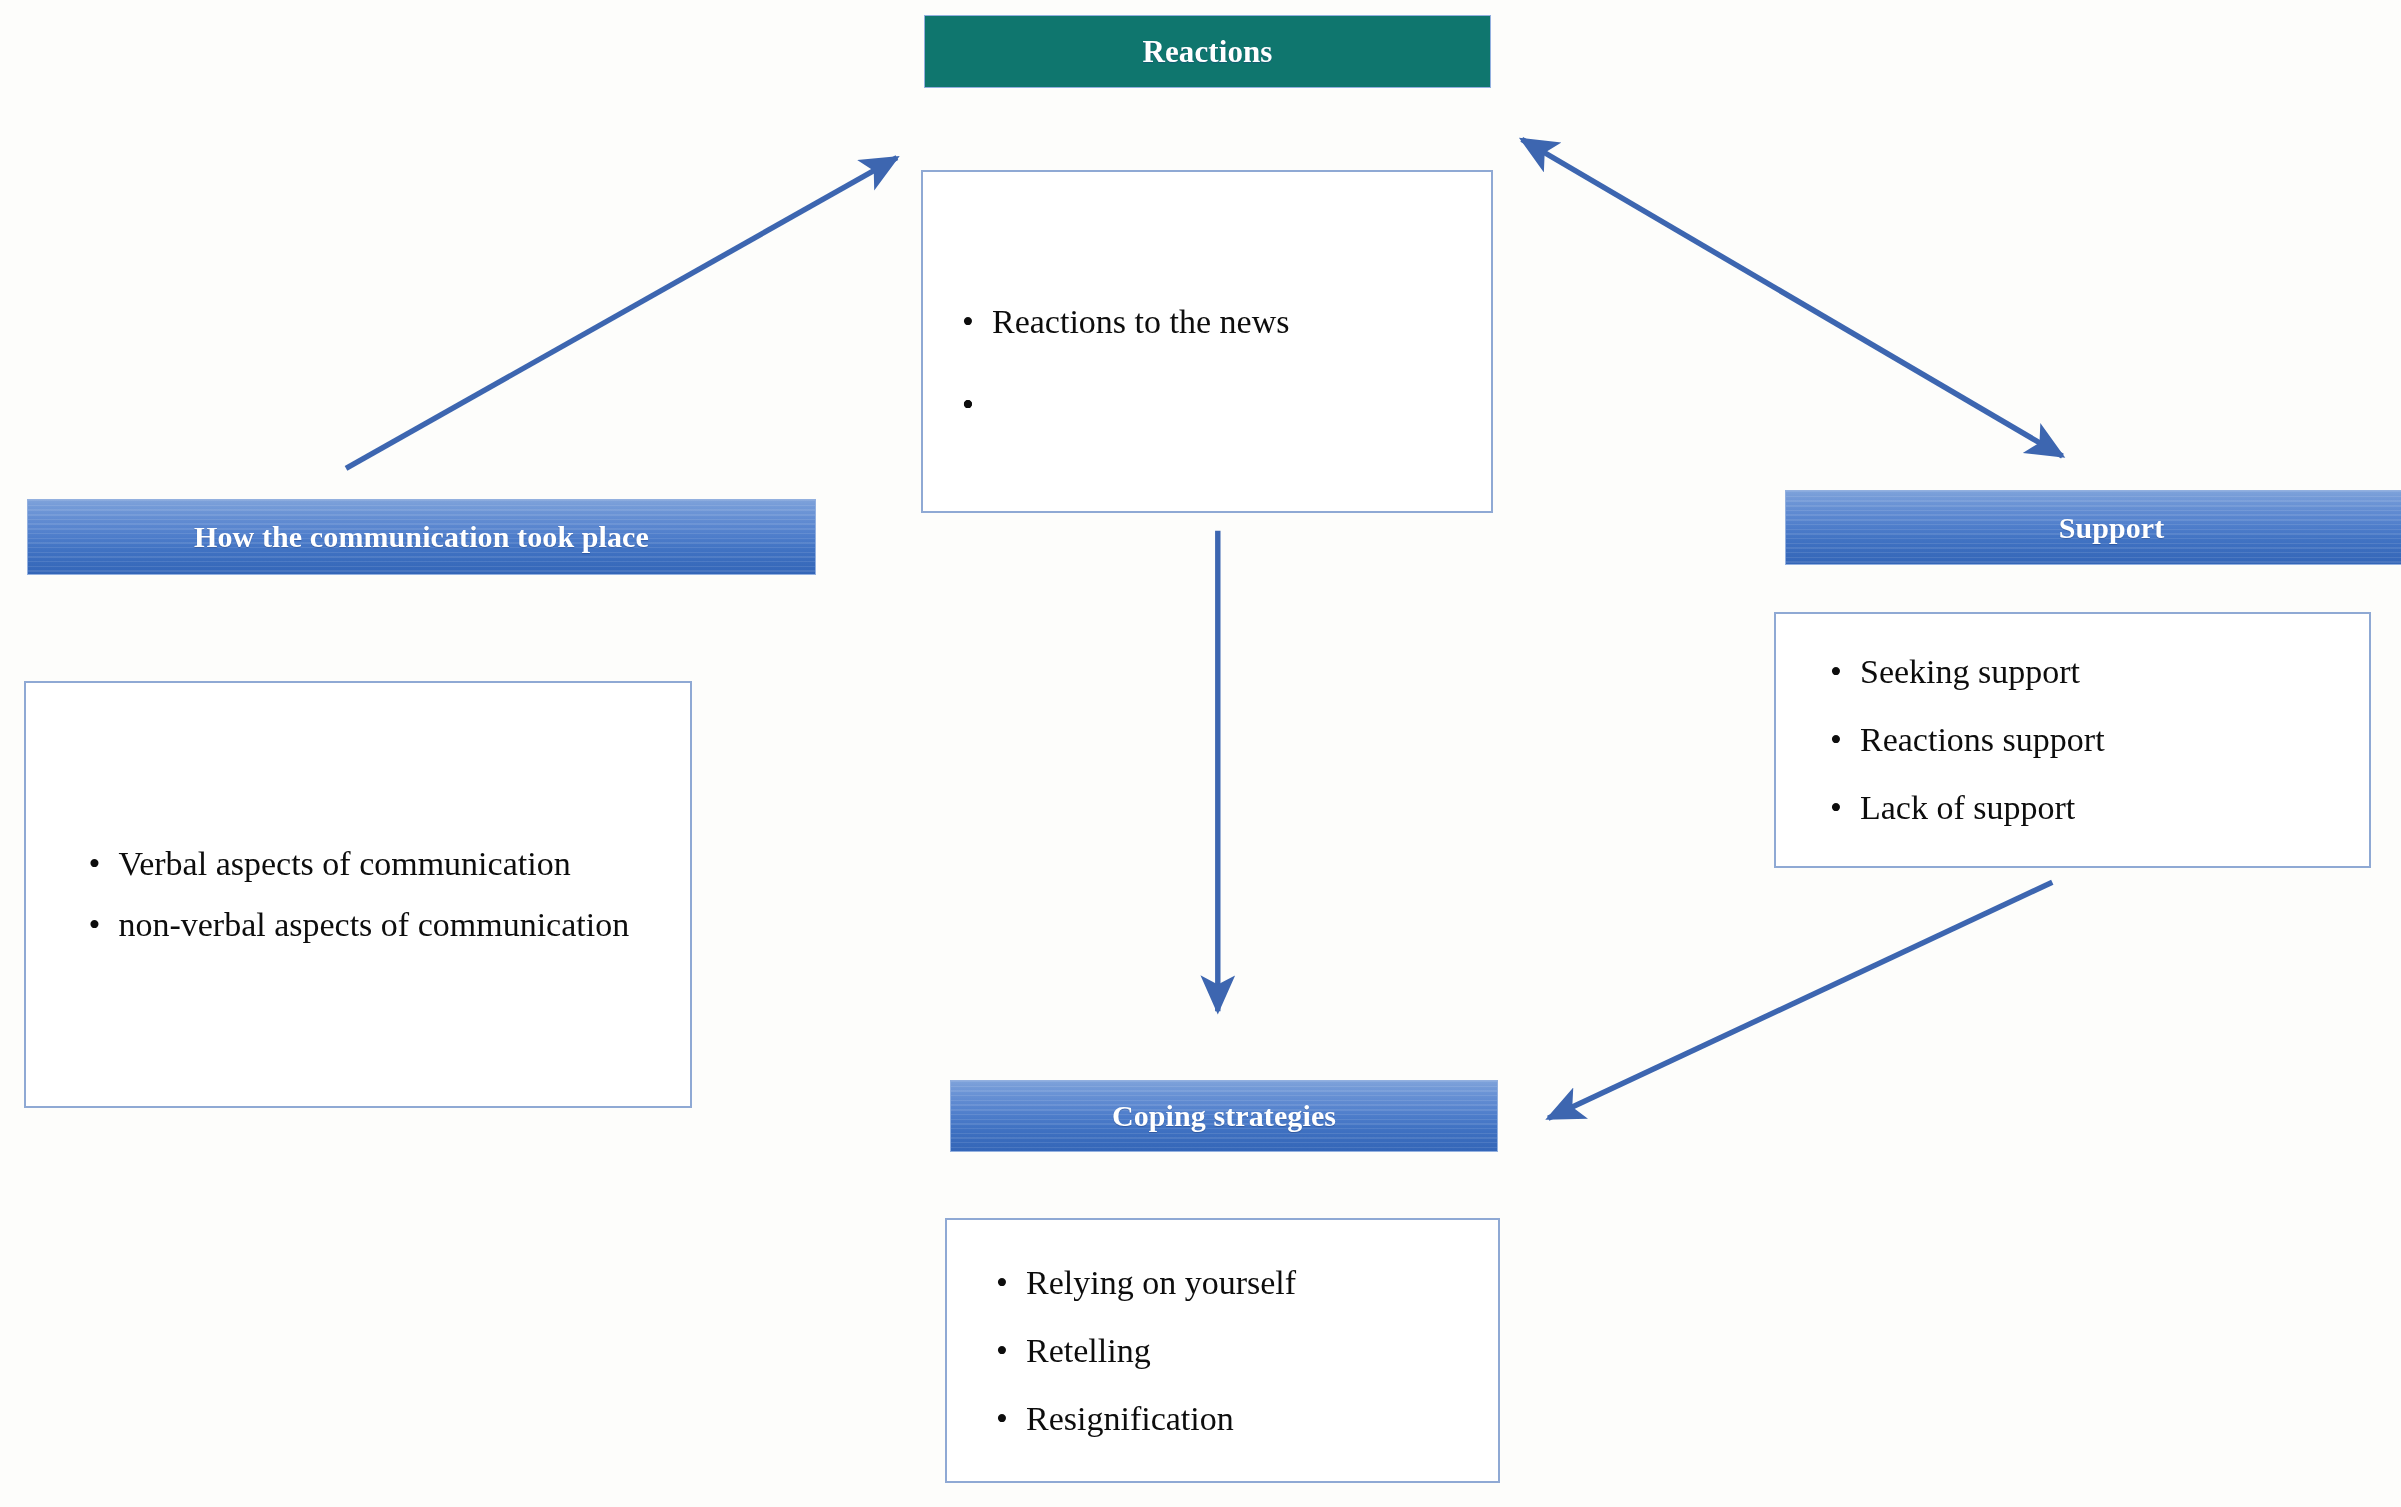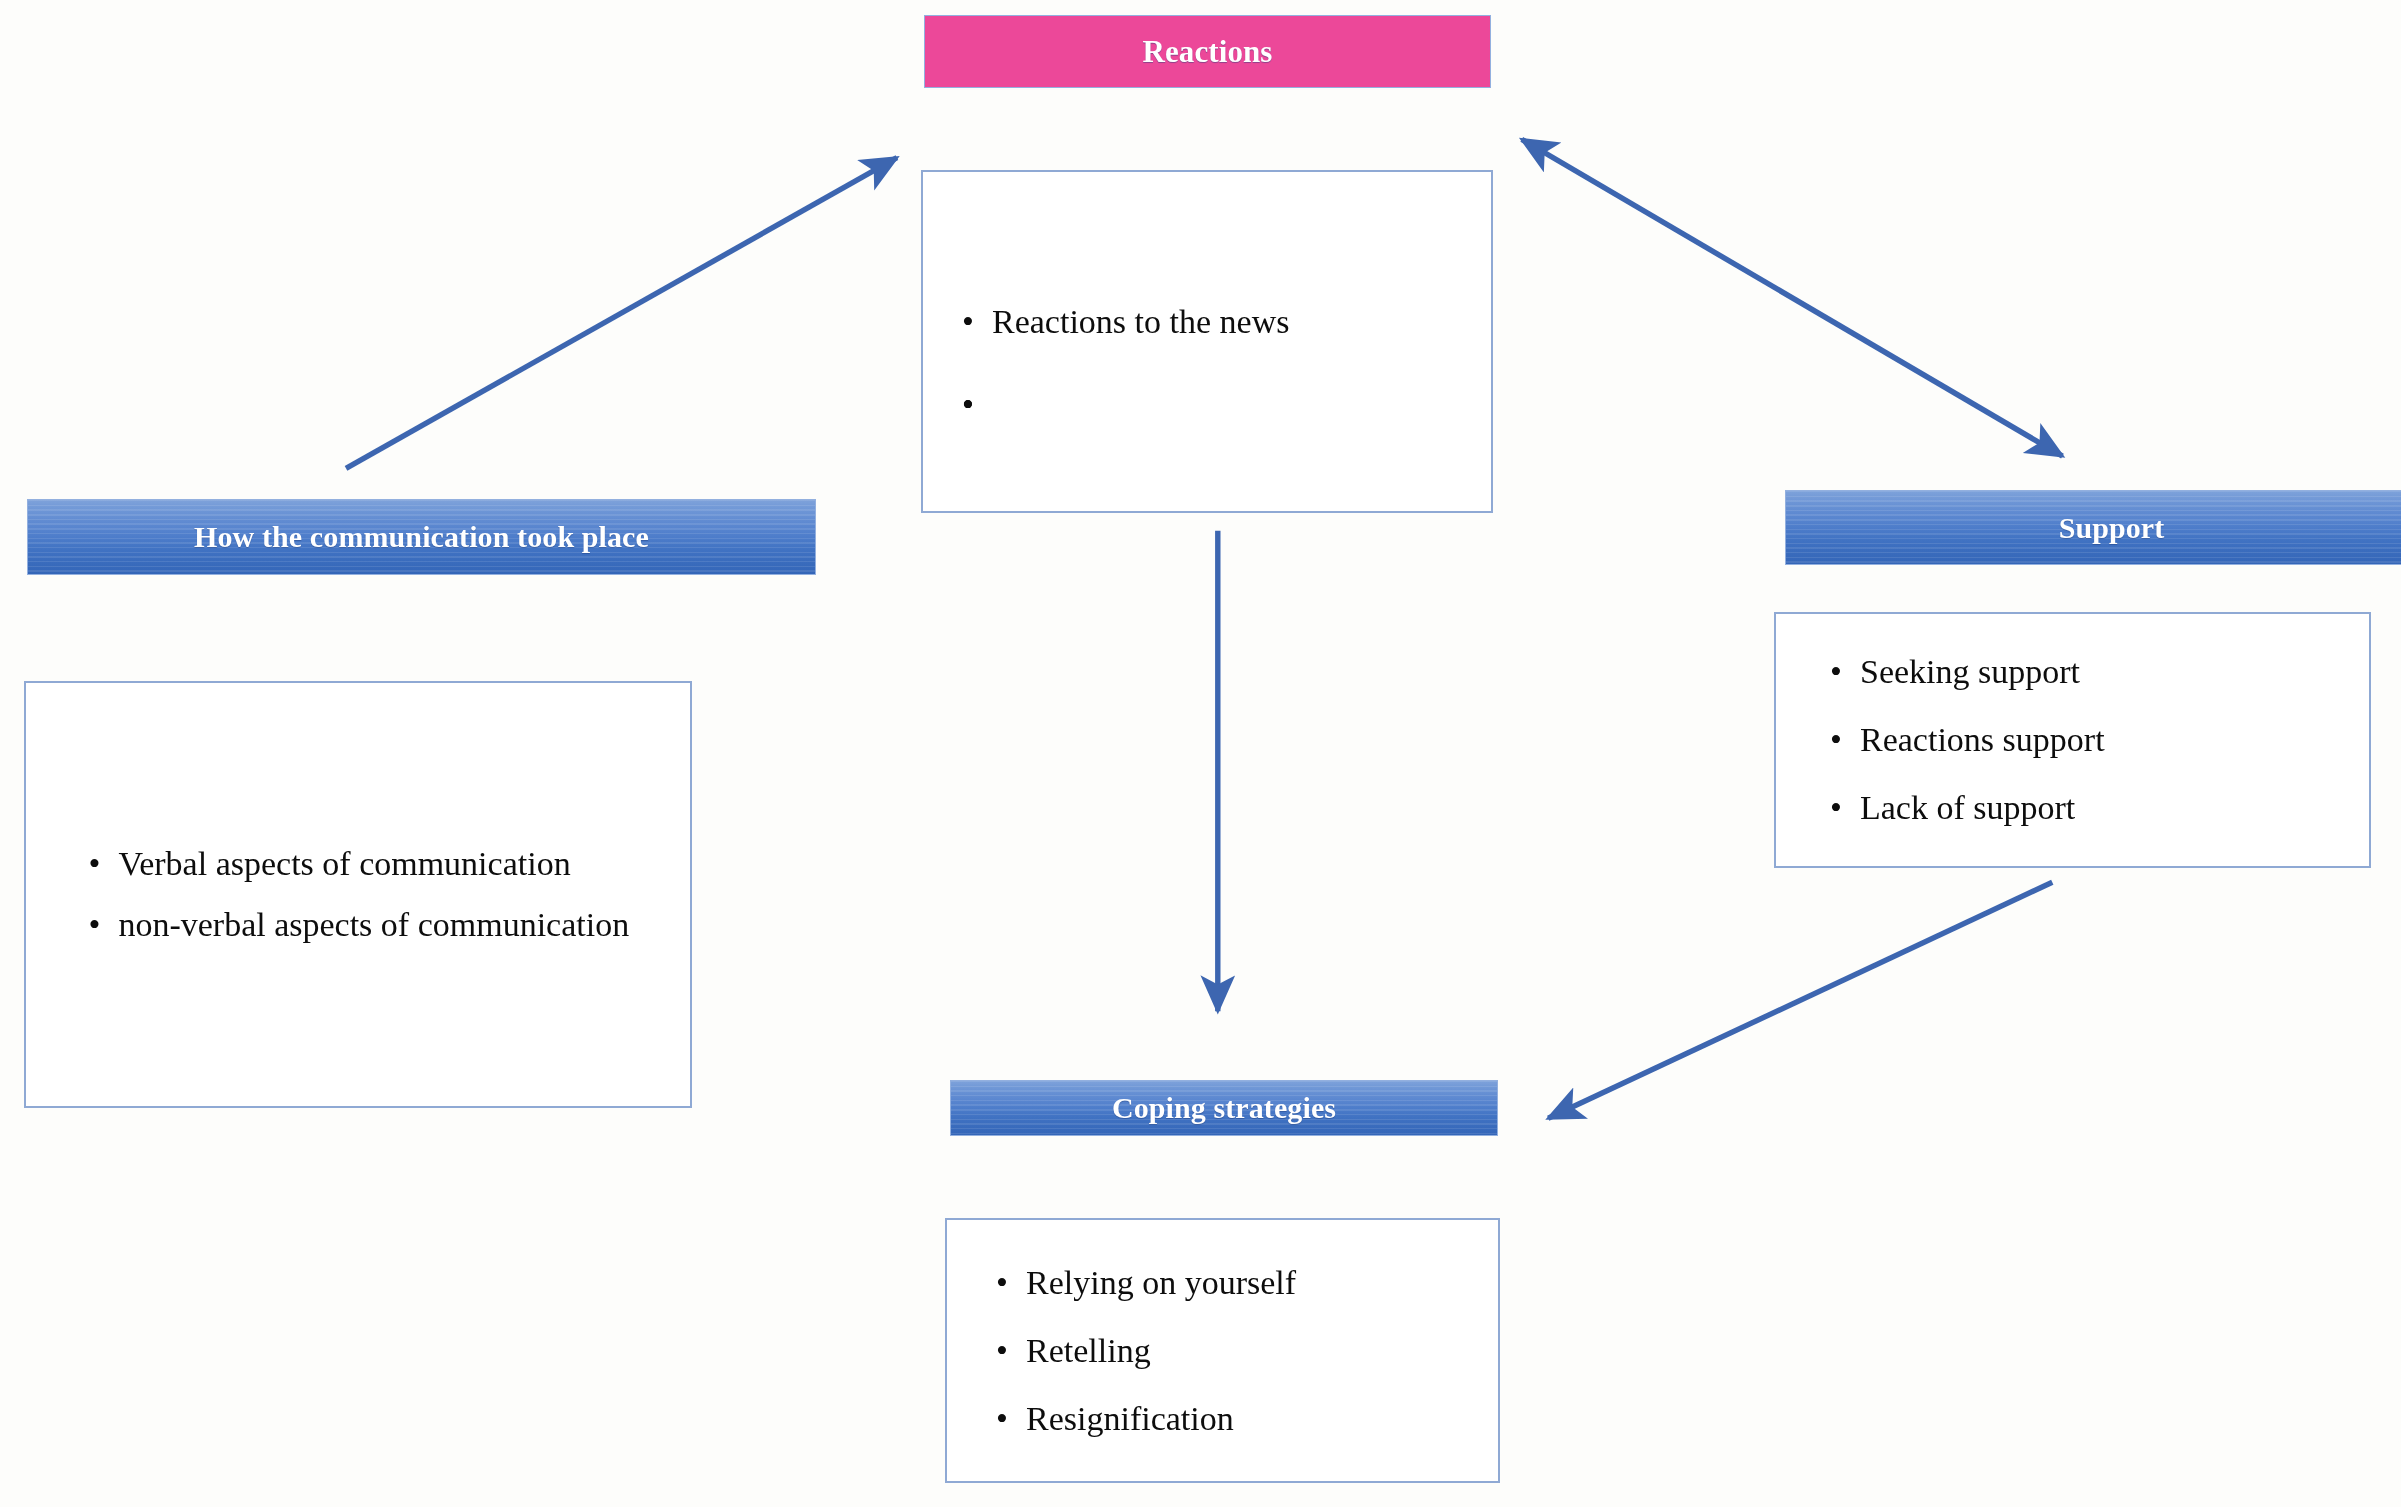--- a/index.html
+++ b/index.html
@@ -21,21 +21,21 @@
     box-sizing: border-box;
     display: flex;
     align-items: center;
     justify-content: center;
     color: #ffffff;
     font-weight: 700;
     letter-spacing: 0.1px;
     text-shadow: 0 0.7px 0.7px rgba(30,60,120,0.45);
     border: 1.4px solid #93b0df;
   }
-  .hdr-solid { background: #ec4899; text-align: right; }
+  .hdr-solid { background: #0f766e; text-align: right; }
   .hdr-gradient {
     background: linear-gradient(to bottom,
         #7ea2da 0%,
         #6e96d6 14%,
         #5f8ad1 30%,
         #4f7ecb 48%,
         #4173c3 66%,
         #3a6cbd 82%,
         #3466b8 100%);
   }
@@ -94,21 +94,21 @@
   #comm-body .bullet-list li { font-size: 34px; line-height: 1.30; padding-left: 30px; margin-bottom: 17.6px; }
   #comm-body .bullet-list li:last-child { margin-bottom: 0; }
 
   
   #support-header { left: 1785px; top: 490px; width: 653px; height: 75px; font-size: 30px; }
   #support-body   { left: 1774px; top: 612px; width: 597px; height: 256px; padding: 0 0 0 54px; }
   #support-body .bullet-list li { font-size: 34px; line-height: 1.28; padding-left: 30px; margin-bottom: 24.4px; }
   #support-body .bullet-list li:last-child { margin-bottom: 0; }
 
   
-  #coping-header { left: 950px; top: 1080px; width: 548px; height: 56px; font-size: 30px; }
+  #coping-header { left: 950px; top: 1080px; width: 548px; height: 72px; font-size: 30px; }
   #coping-body   { left: 945px; top: 1218px; width: 555px; height: 265px; padding: 0 0 0 49px; }
   #coping-body .bullet-list li { font-size: 34px; line-height: 1.28; padding-left: 30px; margin-bottom: 24.4px; }
   #coping-body .bullet-list li:last-child { margin-bottom: 0; }
 
   
   #arrows {
     position: absolute;
     left: 0; top: 0;
     width: 2401px;
     height: 1508px;

